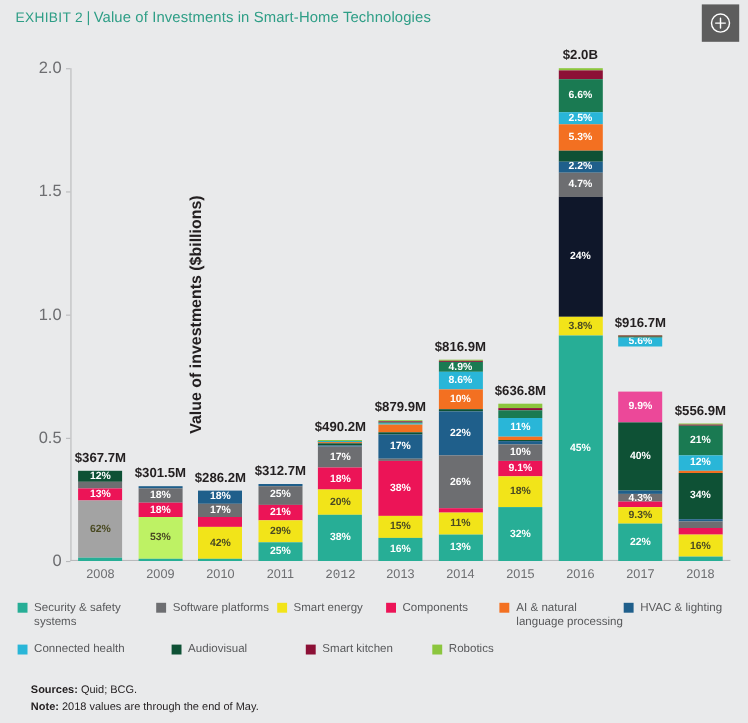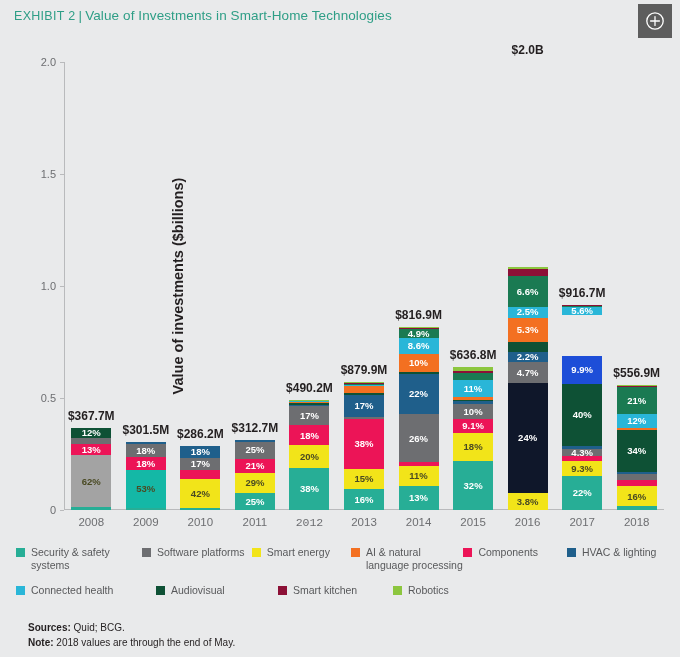--- a/index.html
+++ b/index.html
@@ -23,21 +23,21 @@
     background:#5d5d5d;display:flex;align-items:center;justify-content:center;
     cursor:pointer;
   }
   .zoom-btn svg{display:block;}
 
   
   .plot{position:absolute;left:64px;top:62px;width:600px;height:448px;}
   .axis-y-line{position:absolute;left:0;top:0;width:1px;height:448px;background:#b9babc;}
   .axis-x-line{position:absolute;left:0;bottom:0;width:600px;height:1px;background:#b9babc;}
   .ytick{position:absolute;right:100%;margin-right:8px;transform:translateY(-50%);
-         font-size:11px;color:#6d6e71;white-space:nowrap;}
+         font-size:15px;color:#6d6e71;white-space:nowrap;}
   .ytickmark{position:absolute;left:-4px;width:4px;height:1px;background:#b9babc;}
   .ylabel{
     position:absolute;left:6px;top:50%;transform:translateY(-50%) rotate(-90deg);
     transform-origin:center;font-size:14.5px;font-weight:bold;color:#231f20;white-space:nowrap;
   }
   .xtick{position:absolute;top:454px;font-size:11.5px;color:#6d6e71;text-align:center;transform:translateX(-50%);}
 
   
   .bars{position:absolute;left:0;top:0;width:600px;height:448px;}
   .barcol{position:absolute;bottom:0;display:flex;flex-direction:column-reverse;}
@@ -97,21 +97,21 @@
         <div class="barcol" style="left: 7.27273px; width: 40px; height: 82.3648px;">
           <div class="seg dark" style="height: 2.52653px; background: rgb(39, 174, 150);"></div>
           <div class="seg onyellow" style="height: 52.2149px; background: #a3a3a3;">62%</div>
           <div class="seg dark" style="height: 10.9483px; background: rgb(236, 20, 87);">13%</div>
           <div class="seg dark" style="height: 6.56897px; background: rgb(109, 110, 113);"></div>
           <div class="seg dark" style="height: 10.1061px; background: rgb(14, 81, 53);">12%</div>
           <div class="bartotal">$367.7M</div>
         </div>
         <div class="barcol" style="left: 61.8182px; width: 40px; height: 67.536px;">
           <div class="seg dark" style="height: 2.144px; background: rgb(39, 174, 150);"></div>
-          <div class="seg onyellow" style="height: 37.8773px; background: #14b8a6;">53%</div>
+          <div class="seg onyellow" style="height: 37.8773px; background: #bef264;">53%</div>
           <div class="seg dark" style="height: 12.864px; background: rgb(236, 20, 87);">18%</div>
           <div class="seg dark" style="height: 12.864px; background: rgb(109, 110, 113);">18%</div>
           <div class="seg dark" style="height: 1.78667px; background: rgb(31, 95, 139);"></div>
           <div class="bartotal">$301.5M</div>
         </div>
         <div class="barcol" style="left: 116.364px; width: 40px; height: 64.1088px;">
           <div class="seg dark" style="height: 2.06803px; background: rgb(39, 174, 150);"></div>
           <div class="seg onyellow" style="height: 28.9524px; background: rgb(242, 228, 25);">42%</div>
           <div class="seg dark" style="height: 8.96145px; background: rgb(236, 20, 87);"></div>
           <div class="seg dark" style="height: 11.7188px; background: rgb(109, 110, 113);">17%</div>
@@ -176,40 +176,41 @@
           <div class="seg dark" style="height: 2.76679px; background: rgb(31, 95, 139);"></div>
           <div class="seg dark" style="height: 1.5371px; background: rgb(14, 81, 53);"></div>
           <div class="seg dark" style="height: 2.45937px; background: rgb(243, 112, 33);"></div>
           <div class="seg dark" style="height: 16.9081px; background: rgb(41, 182, 216);">11%</div>
           <div class="seg dark" style="height: 7.22439px; background: rgb(26, 122, 82);"></div>
           <div class="seg dark" style="height: 2.45937px; background: rgb(140, 16, 54);"></div>
           <div class="seg onyellow" style="height: 3.07421px; background: rgb(140, 198, 62);"></div>
           <div class="bartotal">$636.8M</div>
         </div>
         <div class="barcol" style="left: 443.636px; width: 40px; height: 448px;">
+          <div class="seg dark" style="height: 204.878px; background: rgb(39, 174, 150);">45%</div>
           <div class="seg onyellow" style="height: 17.3008px; background: rgb(242, 228, 25);">3.8%</div>
           <div class="seg dark" style="height: 109.268px; background: #0f172a;">24%</div>
           <div class="seg dark" style="height: 21.3984px; background: rgb(109, 110, 113);">4.7%</div>
           <div class="seg dark" style="height: 10.0163px; background: rgb(31, 95, 139);">2.2%</div>
           <div class="seg dark" style="height: 10.0163px; background: rgb(14, 81, 53);"></div>
           <div class="seg dark" style="height: 24.1301px; background: rgb(243, 112, 33);">5.3%</div>
           <div class="seg dark" style="height: 11.3821px; background: rgb(41, 182, 216);">2.5%</div>
           <div class="seg dark" style="height: 30.0488px; background: rgb(26, 122, 82);">6.6%</div>
           <div class="seg dark" style="height: 7.73984px; background: rgb(140, 16, 54);"></div>
           <div class="seg onyellow" style="height: 1.82114px; background: rgb(140, 198, 62);"></div>
           <div class="bartotal">$2.0B</div>
         </div>
         <div class="barcol" style="left: 498.182px; width: 40px; height: 205.341px;">
           <div class="seg dark" style="height: 46.3333px; background: rgb(39, 174, 150);">22%</div>
           <div class="seg onyellow" style="height: 19.5864px; background: rgb(242, 228, 25);">9.3%</div>
           <div class="seg dark" style="height: 7.37121px; background: rgb(236, 20, 87);"></div>
           <div class="seg dark" style="height: 9.05606px; background: rgb(109, 110, 113);">4.3%</div>
           <div class="seg dark" style="height: 3.3697px; background: rgb(31, 95, 139);"></div>
           <div class="seg dark" style="height: 84.2424px; background: rgb(14, 81, 53);">40%</div>
-          <div class="seg dark" style="height: 37px; background: #1d4ed8; margin-top: 41px;">9.9%</div>
+          <div class="seg dark" style="height: 37px; background: #ec4899; margin-top: 41px;">9.9%</div>
           <div class="seg dark" style="height: 11.7939px; background: rgb(41, 182, 216);">5.6%</div>
           <div class="seg dark" style="height: 1.26364px; background: rgb(26, 122, 82);"></div>
           <div class="seg dark" style="height: 0.842424px; background: rgb(140, 16, 54);"></div>
           <div class="seg onyellow" style="height: 0.631818px; background: rgb(140, 198, 62);"></div>
           <div class="bartotal">$916.7M</div>
         </div>
         <div class="barcol" style="left: 552.727px; width: 40px; height: 124.746px;">
           <div class="seg dark" style="height: 3.74237px; background: rgb(39, 174, 150);"></div>
           <div class="seg onyellow" style="height: 19.9593px; background: rgb(242, 228, 25);">16%</div>
           <div class="seg dark" style="height: 5.98779px; background: rgb(236, 20, 87);"></div>
@@ -246,27 +247,27 @@
           <span class="legtext">Security &amp; safety systems</span>
         </div>
         <div class="legitem" style="width: 122px;">
           <span class="swatch" style="background: rgb(109, 110, 113);"></span>
           <span class="legtext">Software platforms</span>
         </div>
         <div class="legitem" style="width: 110px;">
           <span class="swatch" style="background: rgb(242, 228, 25);"></span>
           <span class="legtext">Smart energy</span>
         </div>
+        <div class="legitem" style="width: 115px;">
+          <span class="swatch" style="background: rgb(236, 20, 87);"></span>
+          <span class="legtext">Components</span>
+        </div>
         <div class="legitem" style="width: 125px;">
           <span class="swatch" style="background: rgb(243, 112, 33);"></span>
           <span class="legtext">AI &amp; natural<br>language processing</span>
-        </div>
-        <div class="legitem" style="width: 115px;">
-          <span class="swatch" style="background: rgb(236, 20, 87);"></span>
-          <span class="legtext">Components</span>
         </div>
         <div class="legitem" style="width: 110px;">
           <span class="swatch" style="background: rgb(31, 95, 139);"></span>
           <span class="legtext">HVAC &amp; lighting</span>
         </div>
       </div>
     <div class="legrow" id="legend-row-2" style="margin-top:12px;">
         <div class="legitem" style="width: 140px;">
           <span class="swatch" style="background: rgb(41, 182, 216);"></span>
           <span class="legtext">Connected health</span>

